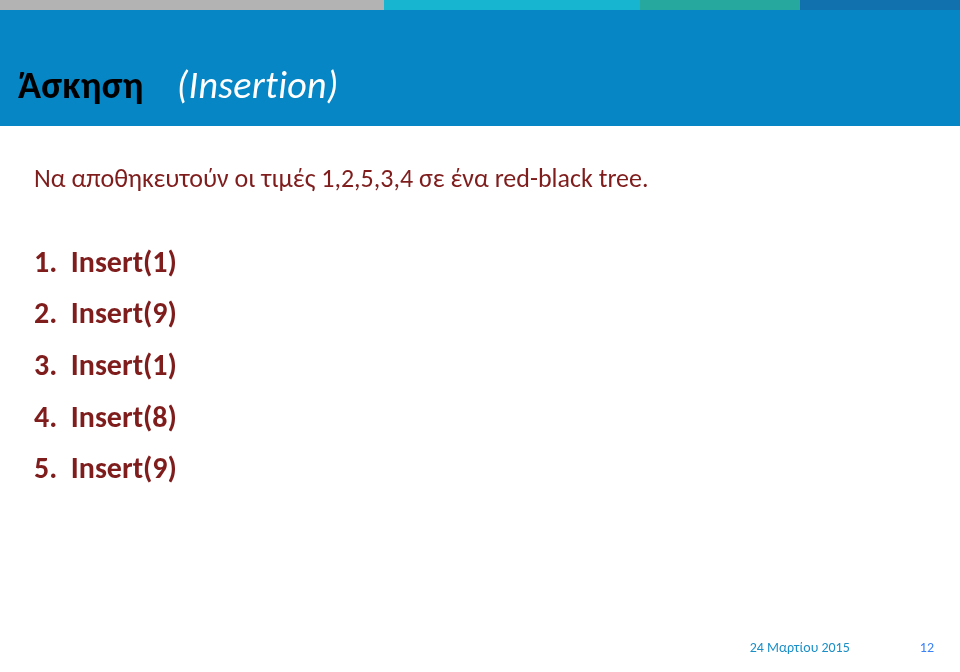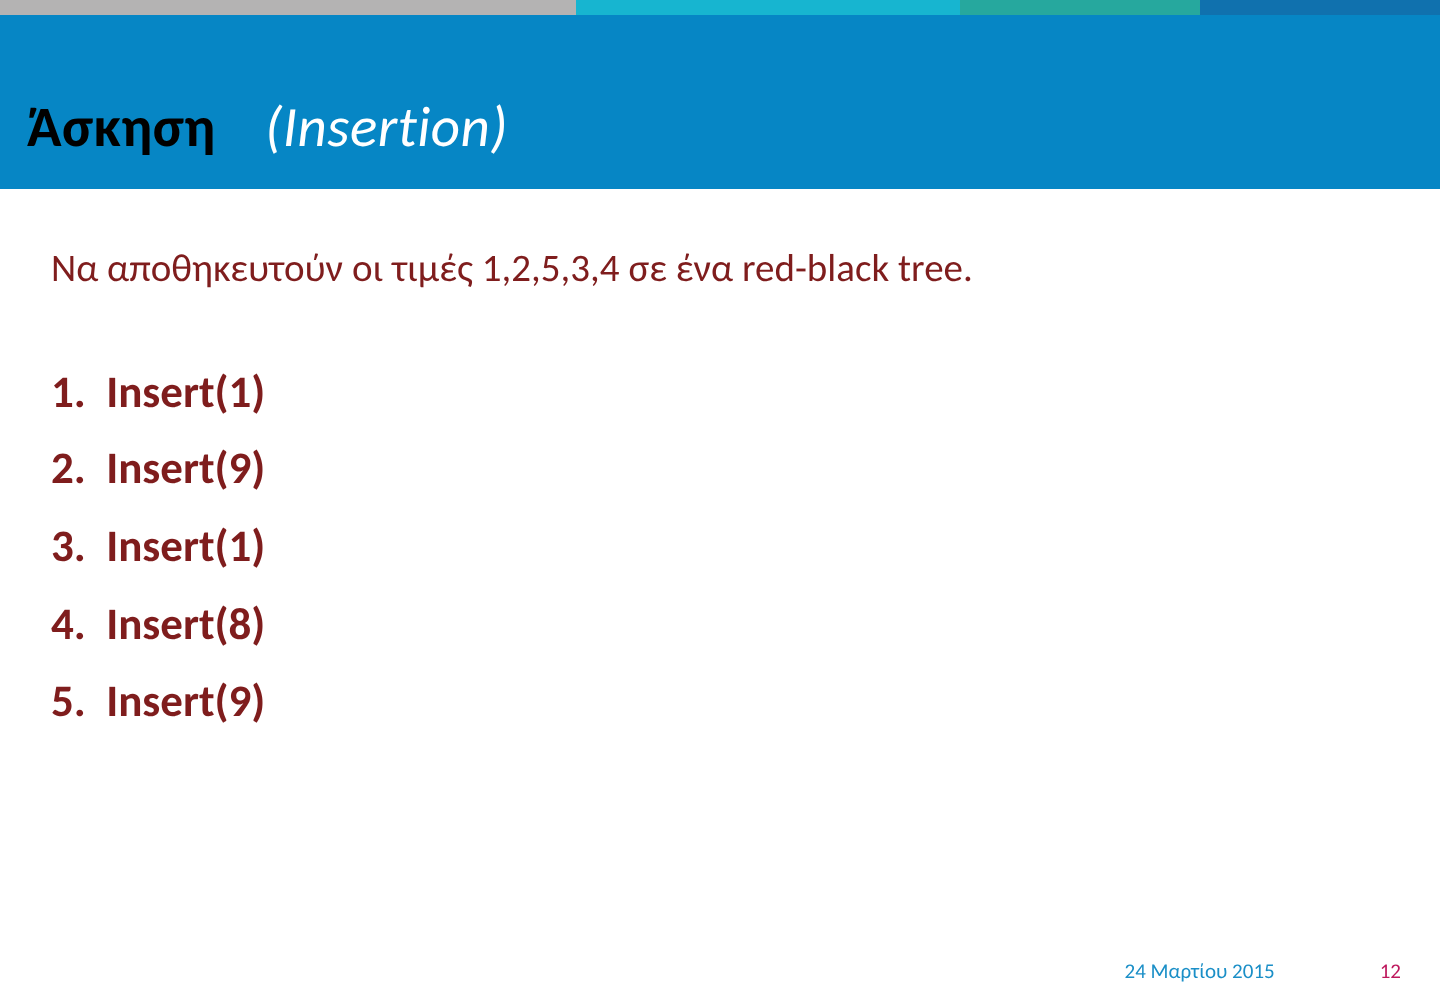--- a/index.html
+++ b/index.html
@@ -63,21 +63,21 @@
   .footer {
     position: absolute;
     bottom: 16px;
     right: 26px;
     font-size: 14px;
     color: #1b8fc7;
     display: flex;
     gap: 70px;
     align-items: baseline;
   }
-  .page-num { color: #be185d; }
+  .page-num { color: #3b82f6; }
 </style>
 </head>
 <body>
 
 <div class="top-strips">
   <div class="strip strip-gray"></div>
   <div class="strip strip-cyan"></div>
   <div class="strip strip-teal"></div>
   <div class="strip strip-blue"></div>
 </div>

